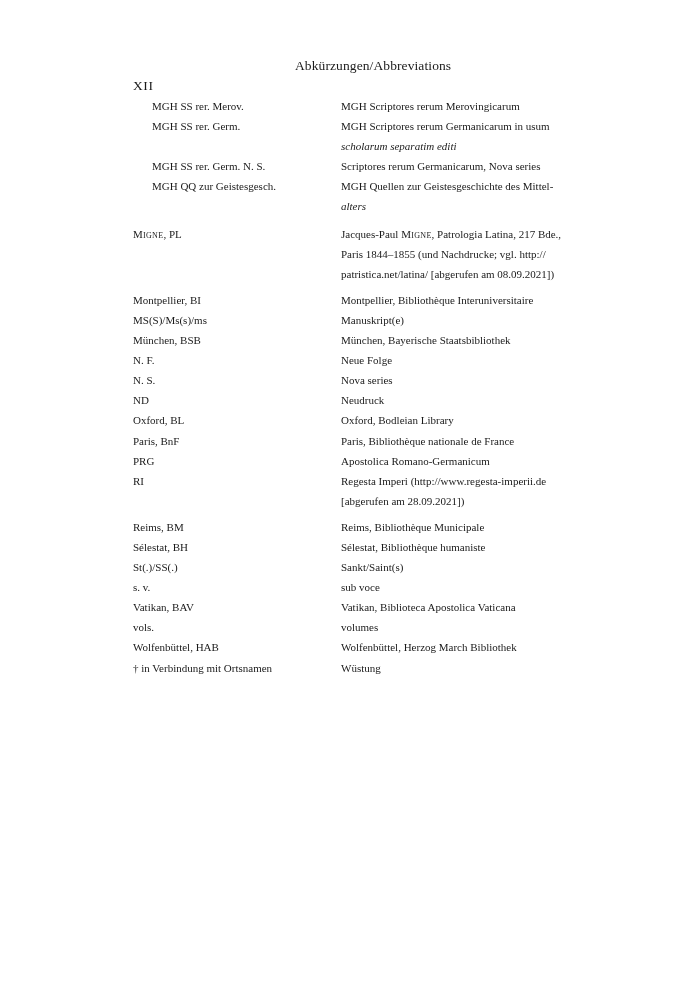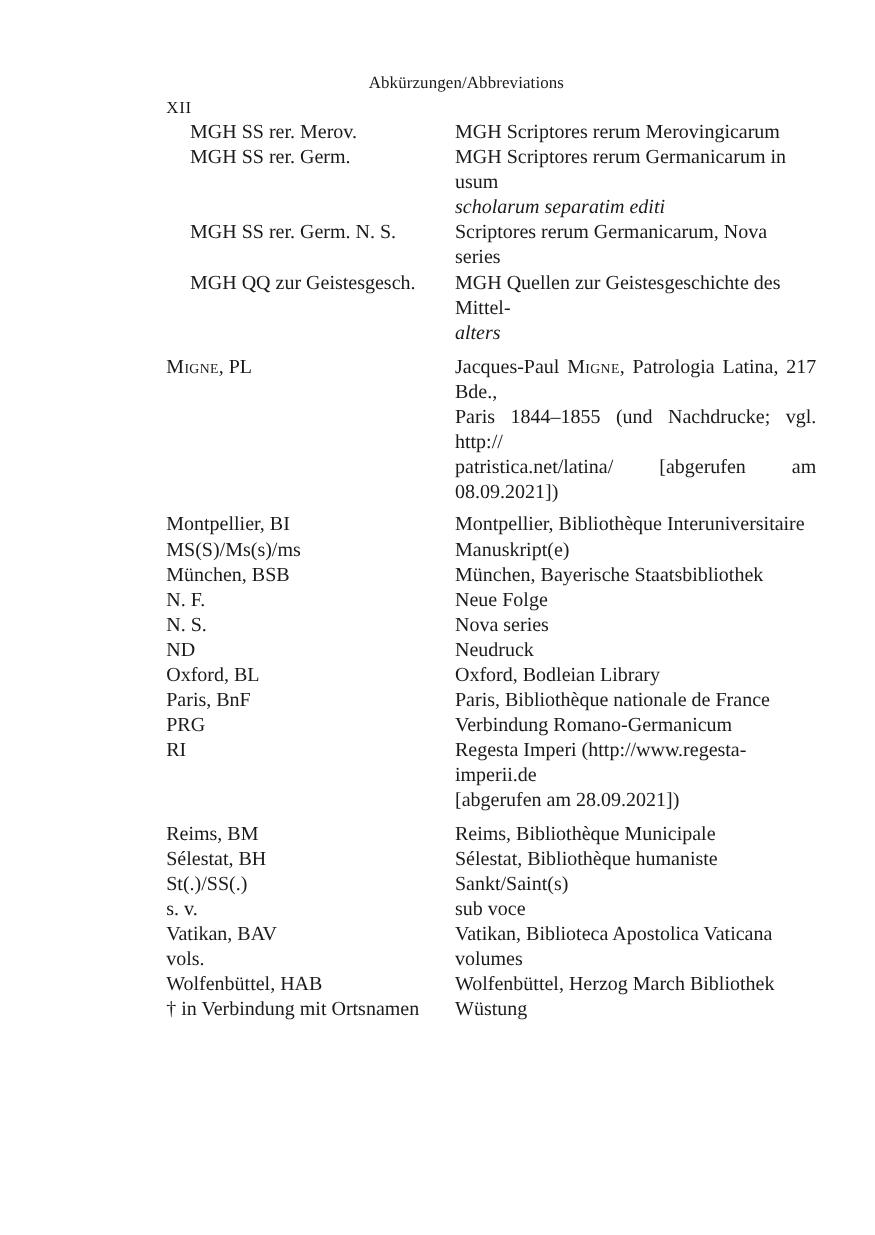--- a/index.html
+++ b/index.html
@@ -48,33 +48,32 @@
   }
   .content {
     position: absolute;
     left: 133px;
     top: 96px;
     width: 520px;
   }
   .row {
     display: flex;
     align-items: flex-start;
-    font-size: 16px;
+    font-size: 11px;
     line-height: 20.1px;
   }
   .row .term {
     width: 208px;
     flex: 0 0 208px;
     padding-right: 4px;
     box-sizing: border-box;
   }
   .row .def {
     flex: 1 1 auto;
     box-sizing: border-box;
-    margin-left: 23px;
   }
   .row.indent .term {
     padding-left: 19px;
   }
   .row.just .def {
     text-align: justify;
     text-align-last: left;
   }
   .sc {
     font-variant: small-caps;
@@ -176,21 +175,21 @@
       <div class="def">Oxford, Bodleian Library</div>
     </div>
 
     <div class="row">
       <div class="term">Paris, BnF</div>
       <div class="def">Paris, Bibliothèque nationale de France</div>
     </div>
 
     <div class="row">
       <div class="term">PRG</div>
-      <div class="def">Verbindung Romano-Germanicum</div>
+      <div class="def">Apostolica Romano-Germanicum</div>
     </div>
 
     <div class="row">
       <div class="term">RI</div>
       <div class="def">
         <span>Regesta Imperi (http://www.regesta-imperii.de</span><br>
         <span>[abgerufen am 28.09.2021])</span>
       </div>
     </div>
 

